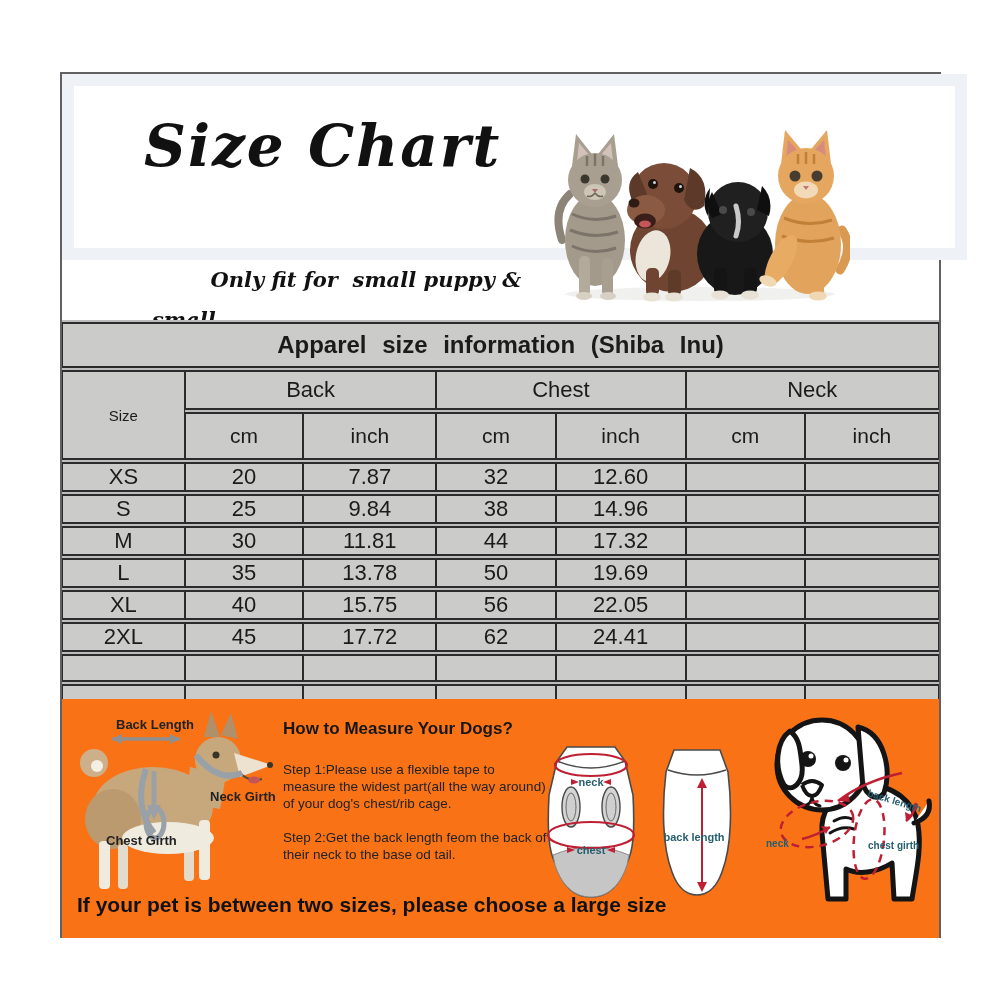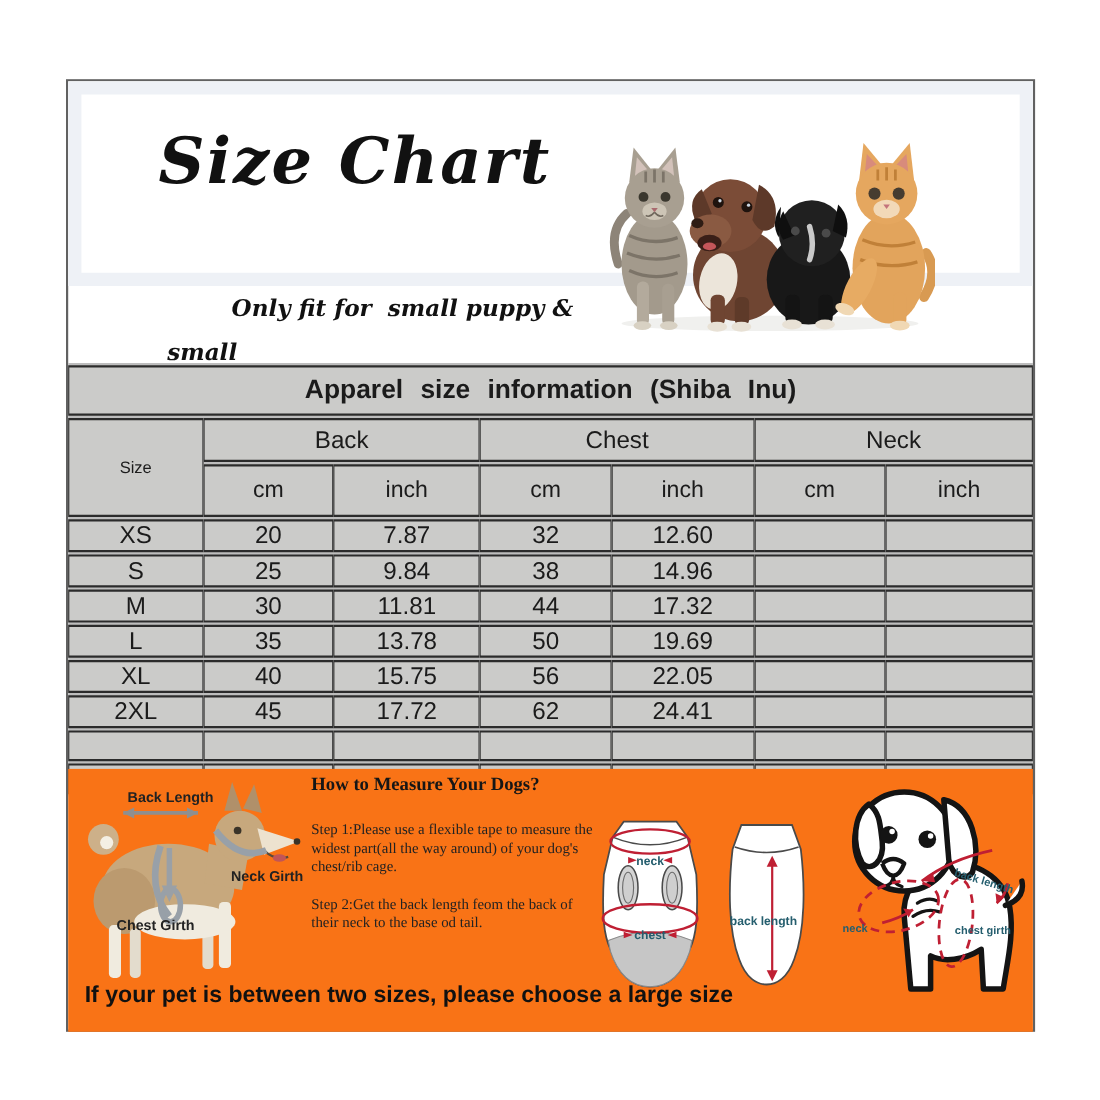--- a/index.html
+++ b/index.html
@@ -3,46 +3,46 @@
 <meta charset="utf-8">
 <style>
   html,body{margin:0;padding:0;}
   .canvas{position:relative;width:1000px;height:1000px;background:#ffffff;overflow:hidden;
           font-family:"Liberation Sans",sans-serif;color:#1c1c1c;}
   .frame{position:absolute;left:60px;top:72px;width:881px;height:866px;
          border:2px solid #616161;background:#ffffff;box-sizing:border-box;}
 
   
   .top-area{position:absolute;left:0;top:0;width:877px;height:186px;background:#ffffff;
-            box-shadow:inset 0 0 0 12px #eef1f6;}
+            box-shadow:inset 0 0 0 12px #eef1f6;padding-left:28px;}
   .main-title{position:absolute;left:82px;top:38px;
               font-family:"DejaVu Serif","Liberation Serif",serif;
               font-style:italic;font-weight:bold;font-size:58px;letter-spacing:2px;color:#111;}
   .subtitle{position:absolute;left:90px;top:146px;width:430px;
             font-family:"DejaVu Serif","Liberation Serif",serif;
             font-style:italic;font-weight:bold;font-size:21px;line-height:40px;
             white-space:pre-wrap;color:#111;}
 
   
-  .size-table{position:absolute;left:0;top:256px;width:877px;
+  .size-table{position:absolute;left:0;top:246px;width:877px;
               border-collapse:separate;border-spacing:0 2px;table-layout:fixed;
               background:#bdbdbd;}
   .size-table td{background:#cbcbc9;border:1px solid #2b2b2b;border-top-width:2px;border-bottom-width:2px;
                  box-sizing:border-box;text-align:center;vertical-align:middle;
                  font-size:22px;color:#1b1b1b;padding:0;overflow:hidden;}
   td.cap{height:46px;font-weight:bold;font-size:24px;word-spacing:9px;}
   td.grp{height:40px;}
   td.unit{height:48px;font-size:21px;margin-top:40px;}
   td.sizehead{font-size:15px;}
   tr.data td{height:30px;}
   tr.empty td{height:28px;}
 
   
   .bottom-area{position:absolute;left:0;top:625px;width:877px;height:239px;background:#f97316;}
-  .howto{position:absolute;left:221px;top:4px;width:264px;font-family:Liberation Serif, serif;}
+  .howto{position:absolute;left:221px;top:20px;width:264px;}
   .howto-heading{font-size:17px;font-weight:600;color:#161616;margin:0 0 22px 0;}
   .howto p{font-size:13.5px;line-height:17px;margin:0 0 17px 0;color:#222;}
   .footer-note{position:absolute;left:15px;top:194px;font-size:21px;font-weight:600;color:#111;}
 
   svg{position:absolute;}
   svg text{font-family:"Liberation Sans",sans-serif;}
   .lblDark{font-size:13px;font-weight:600;fill:#222;}
   .lblTeal{font-size:11px;font-weight:600;fill:#255e6e;}
   .lblTealS{font-size:10px;font-weight:600;fill:#255e6e;}
 </style>

